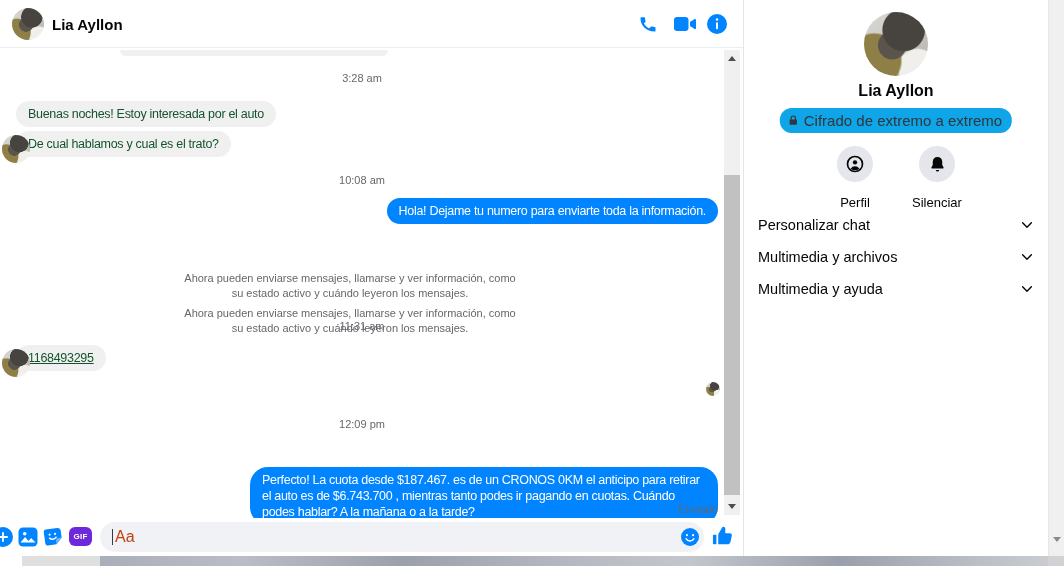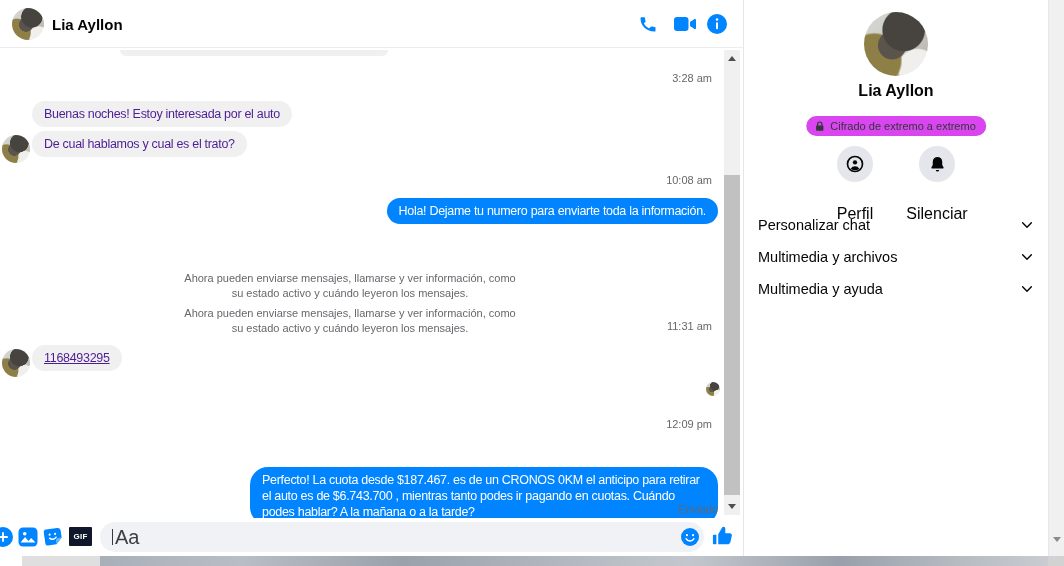--- a/index.html
+++ b/index.html
@@ -25,25 +25,25 @@
   .av28 { width:28px; height:28px; }
   .av14 { width:14px; height:14px; }
   .av64 { width:64px; height:64px; }
   .hdr-name { font-size:15px; font-weight:700; color:#050505; }
   .hdr-icon { position:absolute; top:14px; width:20px; height:20px; cursor:pointer; }
 
   .chat-body { position:absolute; left:0; top:48px; width:100%; height:470px; background:#fff; }
 
   .sliver { position:absolute; left:120px; top:2px; width:268px; height:6px;
             background:#f0f0f0; border-radius:0 0 10px 10px; }
-  .ts { position:absolute; left:12px; width:700px; text-align:right;
+  .ts { position:absolute; left:12px; width:700px; text-align:center;
         font-size:11px; color:#65676b; }
   .bubble { position:absolute; font-size:12.5px; letter-spacing:-0.3px; line-height:16px;
             padding:5px 12px; border-radius:18px; cursor:pointer; }
-  .in  { left:32px; background:#f0f0f0; color:#4c1d95; }
+  .in  { left:16px; background:#f0f0f0; color:#14532d; }
   .out { right:25px; background:#0084ff; color:#fff; }
   .msg-avatar { position:absolute; left:2px; }
   .sysmsg { position:absolute; left:15px; width:670px; text-align:center;
             font-size:11px; line-height:15px; color:#65676b;margin-top:29px; }
   .sysmsg span { display:inline-block; max-width:335px; }
   .seen { position:absolute; left:706px; top:334px; }
   .status { position:absolute; right:25px; top:455px; font-size:11px; color:#65676b; }
 
   
   .chat-scroll { position:absolute; left:724px; top:2px; width:16px; height:465px;
@@ -53,46 +53,46 @@
   .tri-up   { border-left:4px solid transparent; border-right:4px solid transparent;
               border-bottom:5px solid #4e4e4e; top:6px; }
   .tri-down { border-left:4px solid transparent; border-right:4px solid transparent;
               border-top:5px solid #4e4e4e; bottom:6px; }
 
   
   .composer { position:absolute; left:0; top:518px; width:743px; height:38px;
               background:#fff; overflow:hidden; }
   .comp-icon { position:absolute; top:9px; width:20px; height:20px; cursor:pointer; }
   .gif-badge { position:absolute; left:69px; top:9px; width:23px; height:19px;
-               background:#0f172a; border-radius:1px; color:#fff; font-size:8px; font-weight:700;
+               background:#6d28d9; border-radius:6px; color:#fff; font-size:8px; font-weight:700;
                display:flex; align-items:center; justify-content:center; cursor:pointer;
                letter-spacing:0.2px; }
   .input-pill { position:absolute; left:100px; top:4px; width:604px; height:30px;
                 background:#f0f2f5; border-radius:15px; cursor:text; }
   .caret { position:absolute; left:12px; top:7px; width:1px; height:16px; background:#3a3a3a; }
-  .ph { position:absolute; left:15px; top:0; line-height:30px; font-size:20px; color:#404040; }
+  .ph { position:absolute; left:15px; top:0; line-height:30px; font-size:16px; color:#c2410c; }
   .emoji-btn { position:absolute; right:5px; top:6px; width:18px; height:18px; cursor:pointer; }
   .like-btn { position:absolute; left:712px; top:7px; width:22px; height:22px; cursor:pointer; }
 
   
   .sidebar { position:absolute; left:743px; top:0; width:305px; height:556px;
              background:#fff; border-left:1px solid #e4e6e9; }
   .sb-avatar { position:absolute; left:50%; transform:translateX(-50%); top:12px; }
   .sb-name { position:absolute; top:82px; width:100%; text-align:center;
              font-size:16px; font-weight:600; color:#050505; }
-  .enc-badge { position:absolute; top:116px; left:50%; transform:translateX(-50%);
+  .enc-badge { position:absolute; top:108px; left:50%; transform:translateX(-50%);
                display:inline-flex; align-items:center; gap:5px; white-space:nowrap;
-               background:#d946ef; border-radius:12px; padding:4px 10px 4px 8px;
-               font-size:11px; color:#33363a; cursor:pointer; }
+               background:#0ea5e9; border-radius:12px; padding:4px 10px 4px 8px;
+               font-size:15px; color:#33363a; cursor:pointer; }
   .actions { position:absolute; top:146px; width:100%; display:flex;
              justify-content:center; gap:18px; }
   .action { display:flex; flex-direction:column; align-items:center; width:64px; cursor:pointer; }
   .action-circle { width:36px; height:36px; border-radius:50%; background:#e4e6eb;
                    display:flex; align-items:center; justify-content:center; }
-  .action-label { margin-top:23px; font-size:16px; color:#050505; }
+  .action-label { margin-top:13px; font-size:13px; color:#050505; }
   .sections { position:absolute; top:209px; left:0; width:100%; }
   .section-row { height:32px; display:flex; align-items:center; justify-content:space-between;
                  padding:0 14px; cursor:pointer; }
   .section-label { font-size:14.5px; font-weight:500; color:#050505; }
 
   
   .page-scroll { position:absolute; right:0; top:0; width:16px; height:556px;
                  background:#f0f0f0; border-left:1px solid #e7e7e7; cursor:pointer; }
   .ps-down { position:absolute; left:4px; bottom:14px; width:0; height:0;
              border-left:4px solid transparent; border-right:4px solid transparent;

